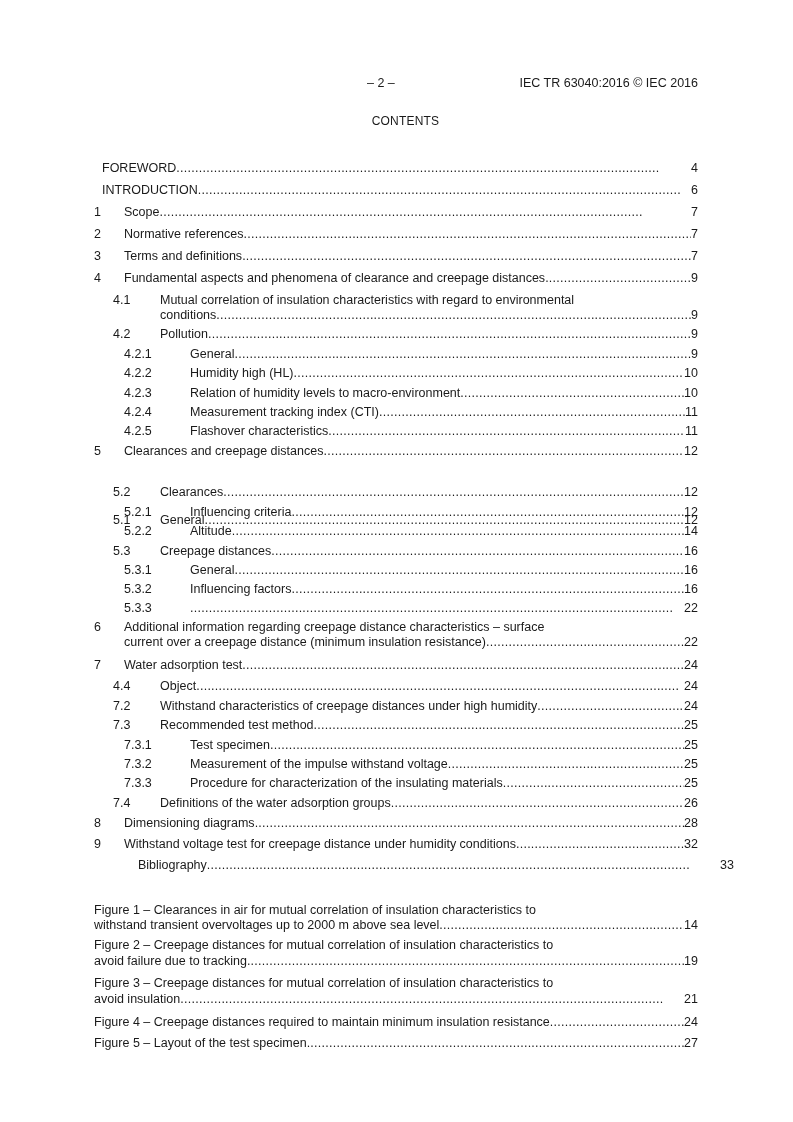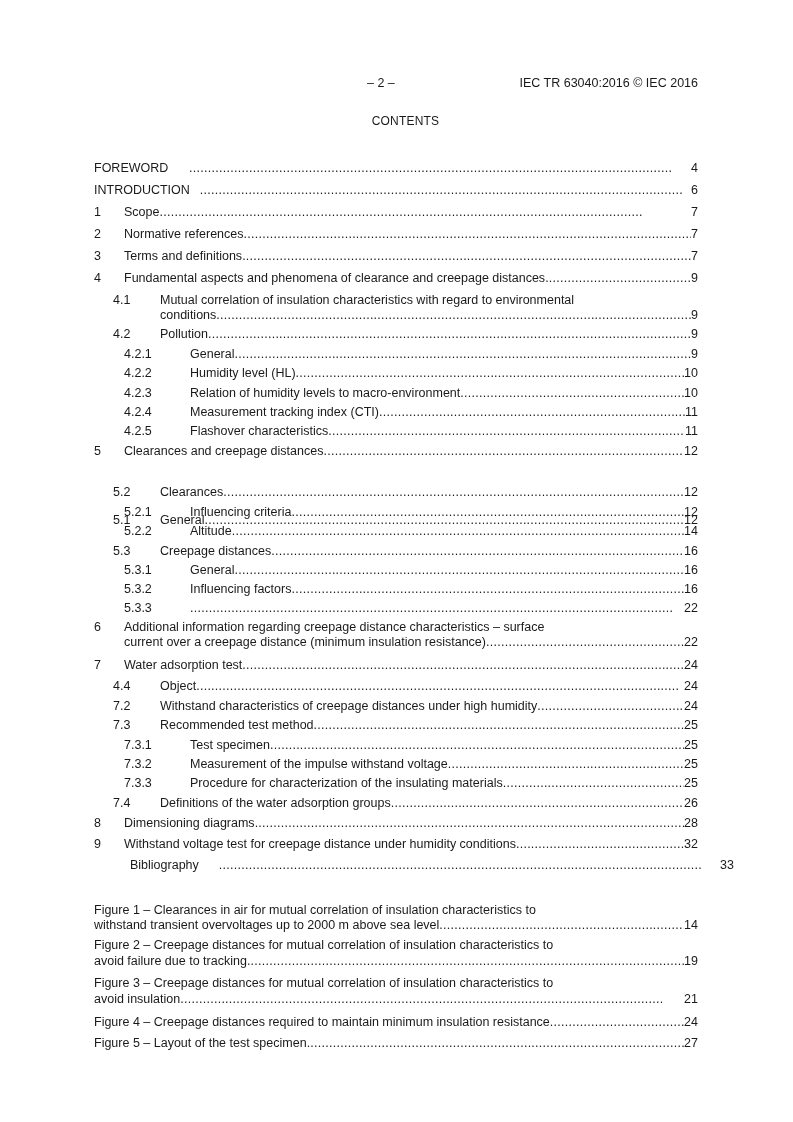--- a/index.html
+++ b/index.html
@@ -11,21 +11,21 @@
   .title { position: absolute; top: 114px; left: 0; width: 793px; text-align: center; font-size: 12px; letter-spacing: 0.2px; padding-left: 9px; }
   .toc { position: absolute; left: 94px; width: 604px; }
   .row { position: absolute; left: 0; width: 604px; height: 16px; font-size: 12.5px; line-height: 16px; }
   .row .num { position: absolute; top: 0; }
   .row .txt { position: absolute; top: 0; right: 0; display: flex; white-space: nowrap; overflow: hidden; }
   .row .label { flex: 0 0 auto; }
   .row .dots { flex: 1 1 auto; overflow: hidden; white-space: nowrap; }
   .row .dots::after { content: ". . . . . . . . . . . . . . . . . . . . . . . . . . . . . . . . . . . . . . . . . . . . . . . . . . . . . . . . . . . . . . . . . . . . . . . . . . . . . . . . . . . . . . . . . . . . . . . . . . . . . . . . . . . . . . . . . . . . . . . . . . . . . . . . ."; letter-spacing: -1.6px; }
   .row .page { flex: 0 0 auto; }
   .row .first { position: absolute; top: 0; white-space: nowrap; }
-  .lvl0 .txt { left: 0; text-align: center; }
+  .lvl0 .txt { left: 8px; }
   .lvl1 .num { left: 0; } .lvl1 .txt, .lvl1 .first { left: 30px; }
   .lvl2 .num { left: 19px; } .lvl2 .txt, .lvl2 .first { left: 66px; }
   .lvl3 .num { left: 30px; } .lvl3 .txt, .lvl3 .first { left: 96px; }
   .fig .first { left: 0; } .fig .txt { left: 0; }
 </style>
 </head>
 <body>
 
 <div class="page-header">
   <span class="page-num">– 2 –</span>
@@ -104,21 +104,21 @@
       <span class="num">4.2.1</span>
       <span class="txt">
         <span class="label">General</span>
         <span class="dots"></span>
         <span class="page">9</span>
       </span>
     </div>
     <div class="row lvl3" style="top: 365px;">
       <span class="num">4.2.2</span>
       <span class="txt">
-        <span class="label">Humidity level (HL)</span>
+        <span class="label">Humidity high (HL)</span>
         <span class="dots"></span>
         <span class="page">10</span>
       </span>
     </div>
     <div class="row lvl3" style="top: 385px;">
       <span class="num">4.2.3</span>
       <span class="txt">
         <span class="label">Relation of humidity levels to macro-environment</span>
         <span class="dots"></span>
         <span class="page">10</span>

